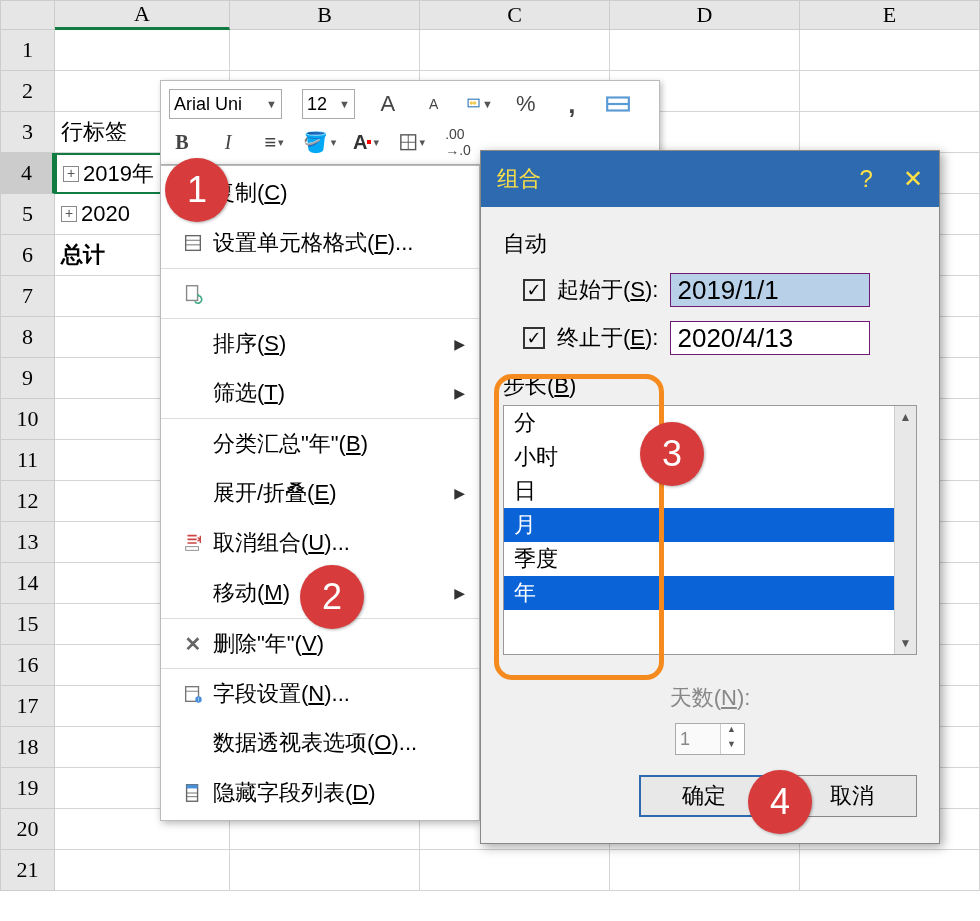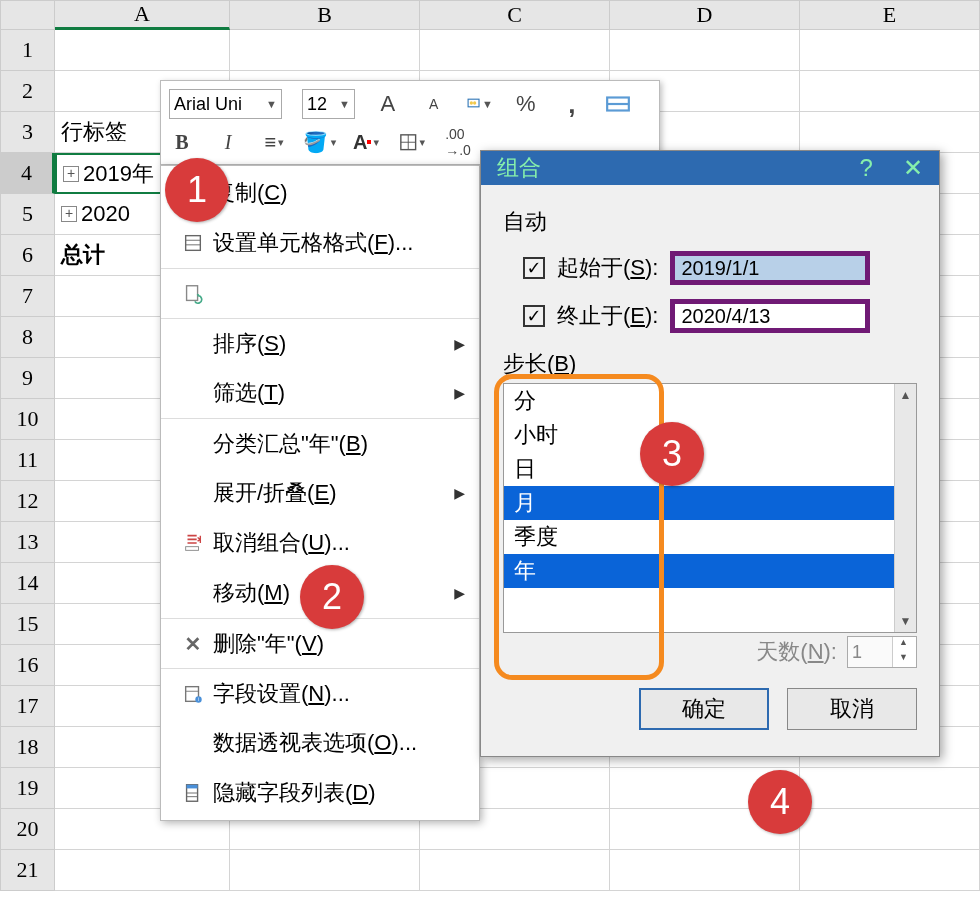--- a/index.html
+++ b/index.html
@@ -44,38 +44,38 @@
 .cm-item { display: flex; align-items: center; height: 50px; padding-left: 12px; font-size: 22px; position: relative; }
 .cm-item.hover { background: #c8e6d0; }
 .cm-item.sep-above { border-top: 1px solid #ddd; }
 .cm-icon { width: 40px; display: flex; justify-content: center; color: #666; font-size: 20px; }
 .cm-label { flex: 1; }
 .cm-arrow { padding-right: 14px; color: #333; font-size: 14px;}
 .cm-icon svg { width: 22px; height: 22px; }
 
 
 .dialog { position: absolute; left: 480px; top: 150px; width: 460px; background: #f0f0f0; border: 1px solid #888; box-shadow: 3px 3px 10px rgba(0,0,0,0.35); z-index: 7; }
-.dlg-title { background: #2d6ab0; color: #86efac; height: 34px; display: flex; align-items: center; padding: 10px 16px; font-size: 22px; }
+.dlg-title { background: #2d6ab0; color: #fde047; height: 56px; display: flex; align-items: center; padding: 10px 16px; font-size: 22px; }
 .dlg-title .spacer { flex: 1; }
 .dlg-help { font-size: 24px; margin-right: 30px; cursor: pointer; }
 .dlg-close { font-size: 24px; cursor: pointer; }
 .dlg-body { padding: 22px; font-size: 22px; }
 .dlg-sec { margin-bottom: 8px; }
 .dlg-row { display: flex; align-items: center; margin: 14px 0 14px 20px; gap: 12px; }
 .dlg-chk { width: 22px; height: 22px; border: 2px solid #333; display: inline-flex; align-items: center; justify-content: center; font-size: 18px; }
-.dlg-input { border: 5px solid #701a75; height: 34px; width: 200px; padding: 0 6px; font-size: 20px; background: #fff; }
+.dlg-input { border: 1px solid #701a75; height: 34px; width: 200px; padding: 0 6px; font-size: 26px; background: #fff; }
 .dlg-input.hl { background: #b8d0e8; }
 .dlg-listlabel { margin-top: 16px; }
 .dlg-list { background: #fff; border: 1px solid #999; height: 250px; margin-top: 4px; position: relative; overflow: hidden; }
 .dlg-list-inner { position: absolute; left: 0; top: 0; right: 22px; bottom: 0; }
 .dlg-li { padding: 2px 10px; font-size: 22px; }
 .dlg-li.sel { background: #0a64d8; color: #fff; }
 .dlg-scroll { position: absolute; right: 0; top: 0; width: 22px; height: 100%; background: #e8e8e8; border-left: 1px solid #ccc; }
 .dlg-scroll .arr { height: 22px; text-align: center; font-size: 12px; line-height: 22px; color: #555; }
-.dlg-days { display: flex; align-items: center; justify-content: flex-end; gap: 10px; margin-top: 3px; color: #888; }
+.dlg-days { display: flex; align-items: center; justify-content: flex-end; gap: 10px; margin-top: 28px; color: #888; flex-direction: column; }
 .dlg-days .spin { border: 1px solid #aaa; background: #fff; width: 70px; height: 32px; display: flex; }
 .dlg-days .spin input { border: none; width: 44px; padding: 0 4px; color: #888; font-size: 18px; }
 .dlg-days .spin .btns { width: 22px; display: flex; flex-direction: column; border-left: 1px solid #ccc;}
 .dlg-days .spin .btns div { flex:1; font-size:9px; text-align:center; color:#555;}
 .dlg-btns { display: flex; justify-content: flex-end; gap: 18px; margin-top: 20px; padding-bottom: 4px;}
 .dlg-btn { border: 1px solid #888; background: #e8e8e8; width: 130px; height: 42px; font-size: 22px; display:flex; align-items:center; justify-content:center;}
 .dlg-btn.primary { border: 2px solid #2d6ab0; }
 
 
 .step-highlight { position: absolute; border: 5px solid #f58a1f; border-radius: 18px; left: 494px; top: 374px; width: 170px; height: 306px; z-index: 20; pointer-events: none; }

